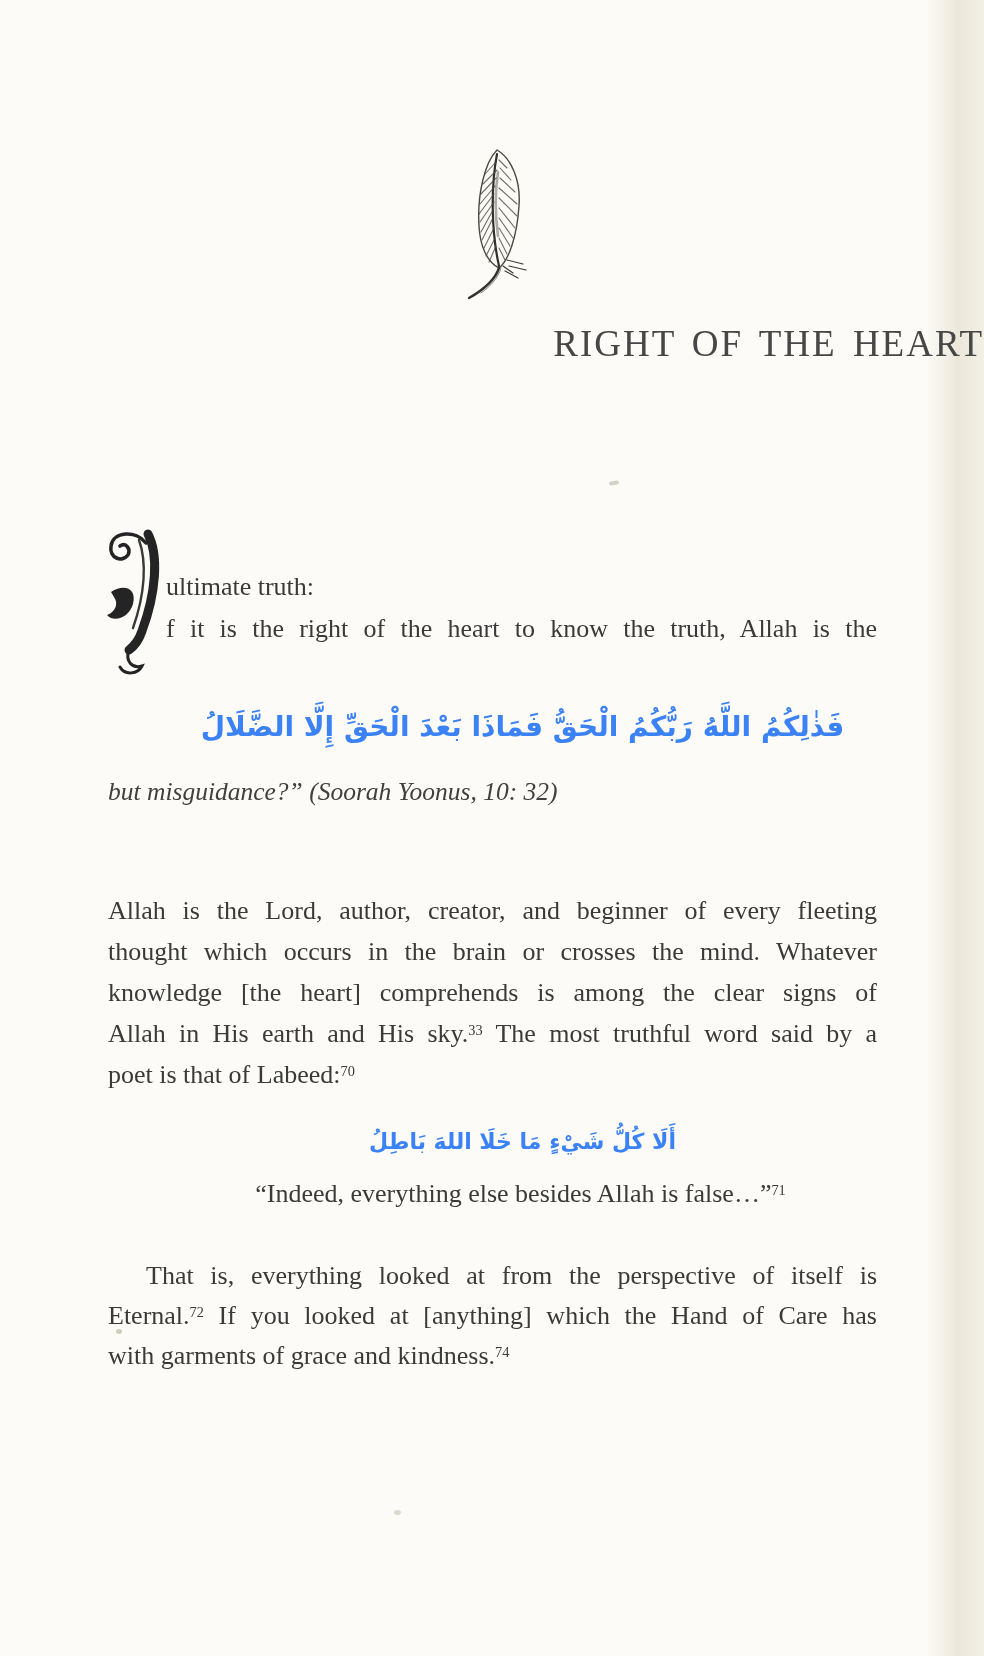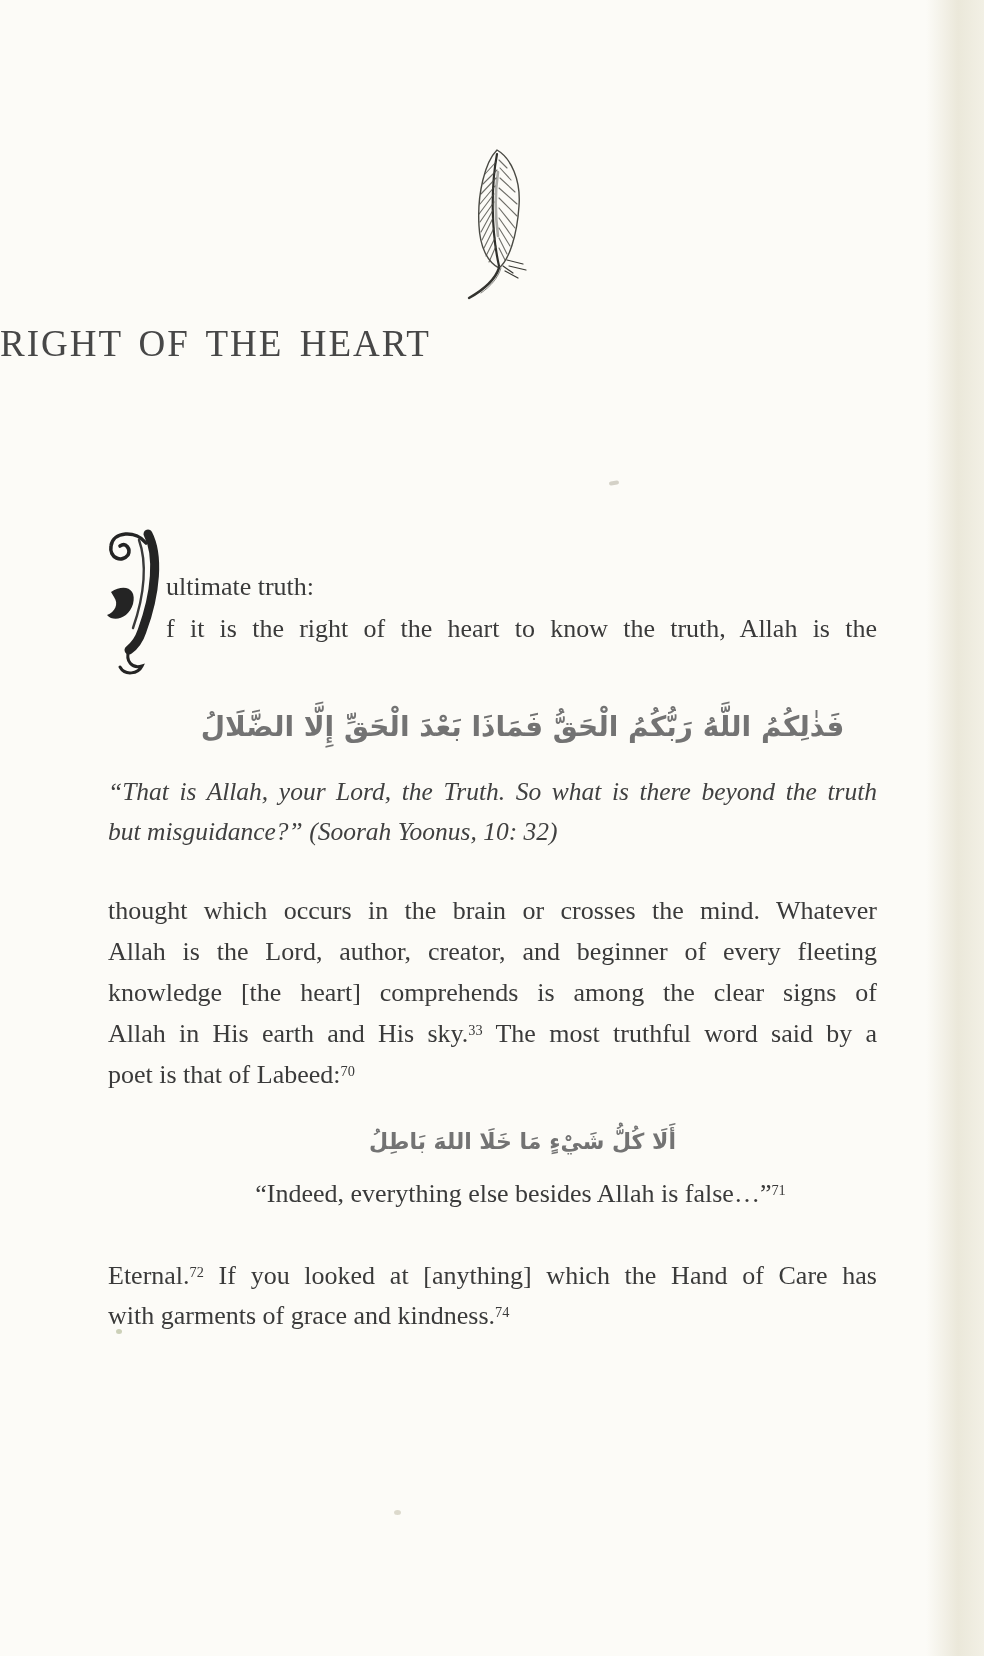--- a/index.html
+++ b/index.html
@@ -11,34 +11,34 @@
   
   .edge{
     position:absolute;top:0;right:0;width:58px;height:100%;
     background:linear-gradient(to right, rgba(235,232,218,0) 0%, #ebe8da 55%, #f2f0e5 100%);
     pointer-events:none;
   }
   .feather{position:absolute;left:455px;top:142px;width:110px;height:158px;}
   .dropcap{position:absolute;left:102px;top:527px;width:64px;height:150px;}
   .title{
     position:absolute;left:0;top:321px;width:984px;
-    text-align:left;font-size:37px;line-height:46px;
+    text-align:right;font-size:37px;line-height:46px;
     letter-spacing:2px;word-spacing:5px;color:#474747;
   }
   .block{position:absolute;left:108px;width:769px;}
   .tline{white-space:nowrap;text-align:justify;text-align-last:justify;text-justify:inter-word;}
   .tline.last{text-align:left;text-align-last:left;}
   .tline.center{text-align:right;text-align-last:center;}
   .tline.indent{text-indent:38px;}
   .intro{left:166px;width:711px;top:566px;font-size:26px;line-height:42px;}
   .quote{top:772px;font-size:25.5px;line-height:40px;font-style:italic;color:#404040;}
   .p2{top:890px;font-size:26px;line-height:41px;}
   .p3{top:1256px;font-size:26px;line-height:40px;}
   .arabic{
-    font-family:"DejaVu Sans",sans-serif;font-weight:700;color:#737373;
+    font-family:"DejaVu Sans",sans-serif;font-weight:700;color:#3b82f6;
     text-align:center;direction:rtl;
   }
   .a1{top:702px;font-size:28px;line-height:50px;padding-left:30px;}
   .a2{top:1120px;font-size:22px;line-height:44px;padding-left:30px;}
   .centerq{top:1174px;font-size:26px;line-height:40px;padding-left:28px;}
   sup{font-size:0.55em;line-height:0;vertical-align:baseline;position:relative;top:-0.5em;letter-spacing:0;}
   .speck{position:absolute;border-radius:50%;pointer-events:none;}
   .s1{left:609px;top:481px;width:10px;height:4px;background:#d4d1c7;transform:rotate(-8deg);border-radius:2px;}
   .s2{left:394px;top:1510px;width:7px;height:5px;background:#dcd9cc;}
   .s3{left:116px;top:1329px;width:6px;height:5px;background:#ccd0b8;}
@@ -76,39 +76,39 @@
   </svg>
 
   <div class="block intro">
     <div class="tline last">ultimate truth:</div>
     <div class="tline j">f it is the right of the heart to know the truth, Allah is the</div>
   </div>
 
   <div class="block arabic a1" dir="rtl" lang="ar">فَذٰلِكُمُ اللَّهُ رَبُّكُمُ الْحَقُّ فَمَاذَا بَعْدَ الْحَقِّ إِلَّا الضَّلَالُ</div>
 
   <div class="block quote">
-    <div class="tline j">“That is Allah, your Lord, the Truth. So what is there beyond the truth</div>
     <div class="tline last">but misguidance?” (Soorah Yoonus, 10: 32)</div>
   </div>
 
   <div class="block p2">
+    <div class="tline j">Allah is the Lord, author, creator, and beginner of every fleeting</div>
     <div class="tline j">thought which occurs in the brain or crosses the mind. Whatever</div>
-    <div class="tline j">Allah is the Lord, author, creator, and beginner of every fleeting</div>
     <div class="tline j">knowledge [the heart] comprehends is among the clear signs of</div>
     <div class="tline j">Allah in His earth and His sky.<sup>33</sup> The most truthful word said by a</div>
     <div class="tline last">poet is that of Labeed:<sup>70</sup></div>
   </div>
 
   <div class="block arabic a2" dir="rtl" lang="ar">أَلَا كُلُّ شَيْءٍ مَا خَلَا اللهَ بَاطِلُ</div>
 
   <div class="block centerq">
     <div class="tline center">“Indeed, everything else besides Allah is false…”<sup>71</sup></div>
   </div>
 
   <div class="block p3">
+    <div class="tline j indent">That is, everything looked at from the perspective of itself is</div>
     <div class="tline j">Eternal.<sup>72</sup> If you looked at [anything] which the Hand of Care has</div>
     <div class="tline last">with garments of grace and kindness.<sup>74</sup></div>
   </div>
 
   <div class="speck s2"></div>
   <div class="speck s3"></div>
 
 </div>
 
 </body></html>

